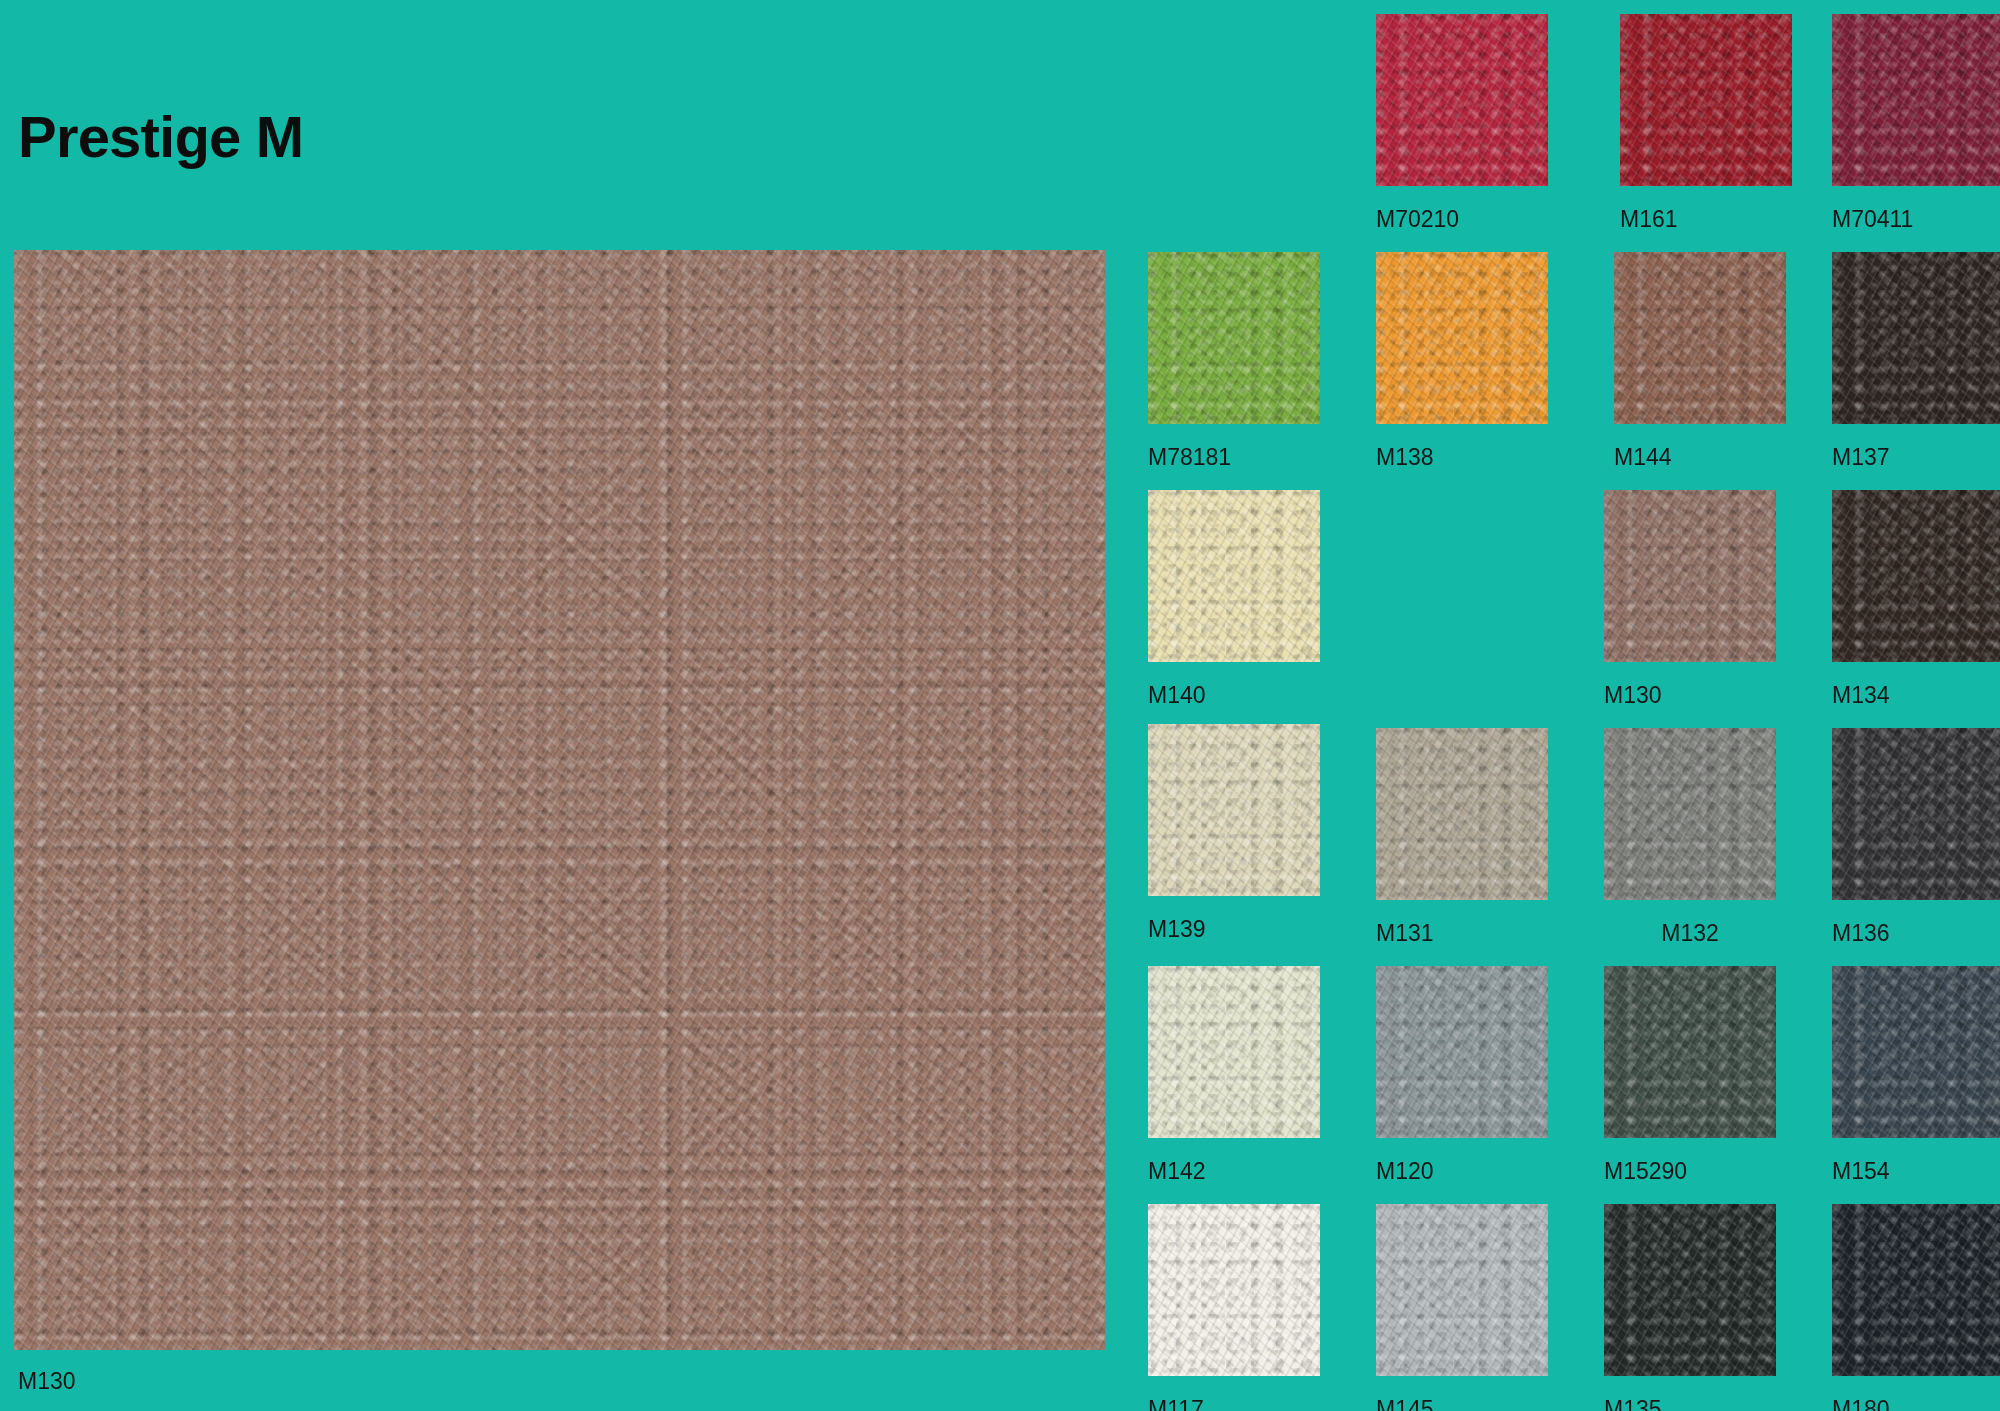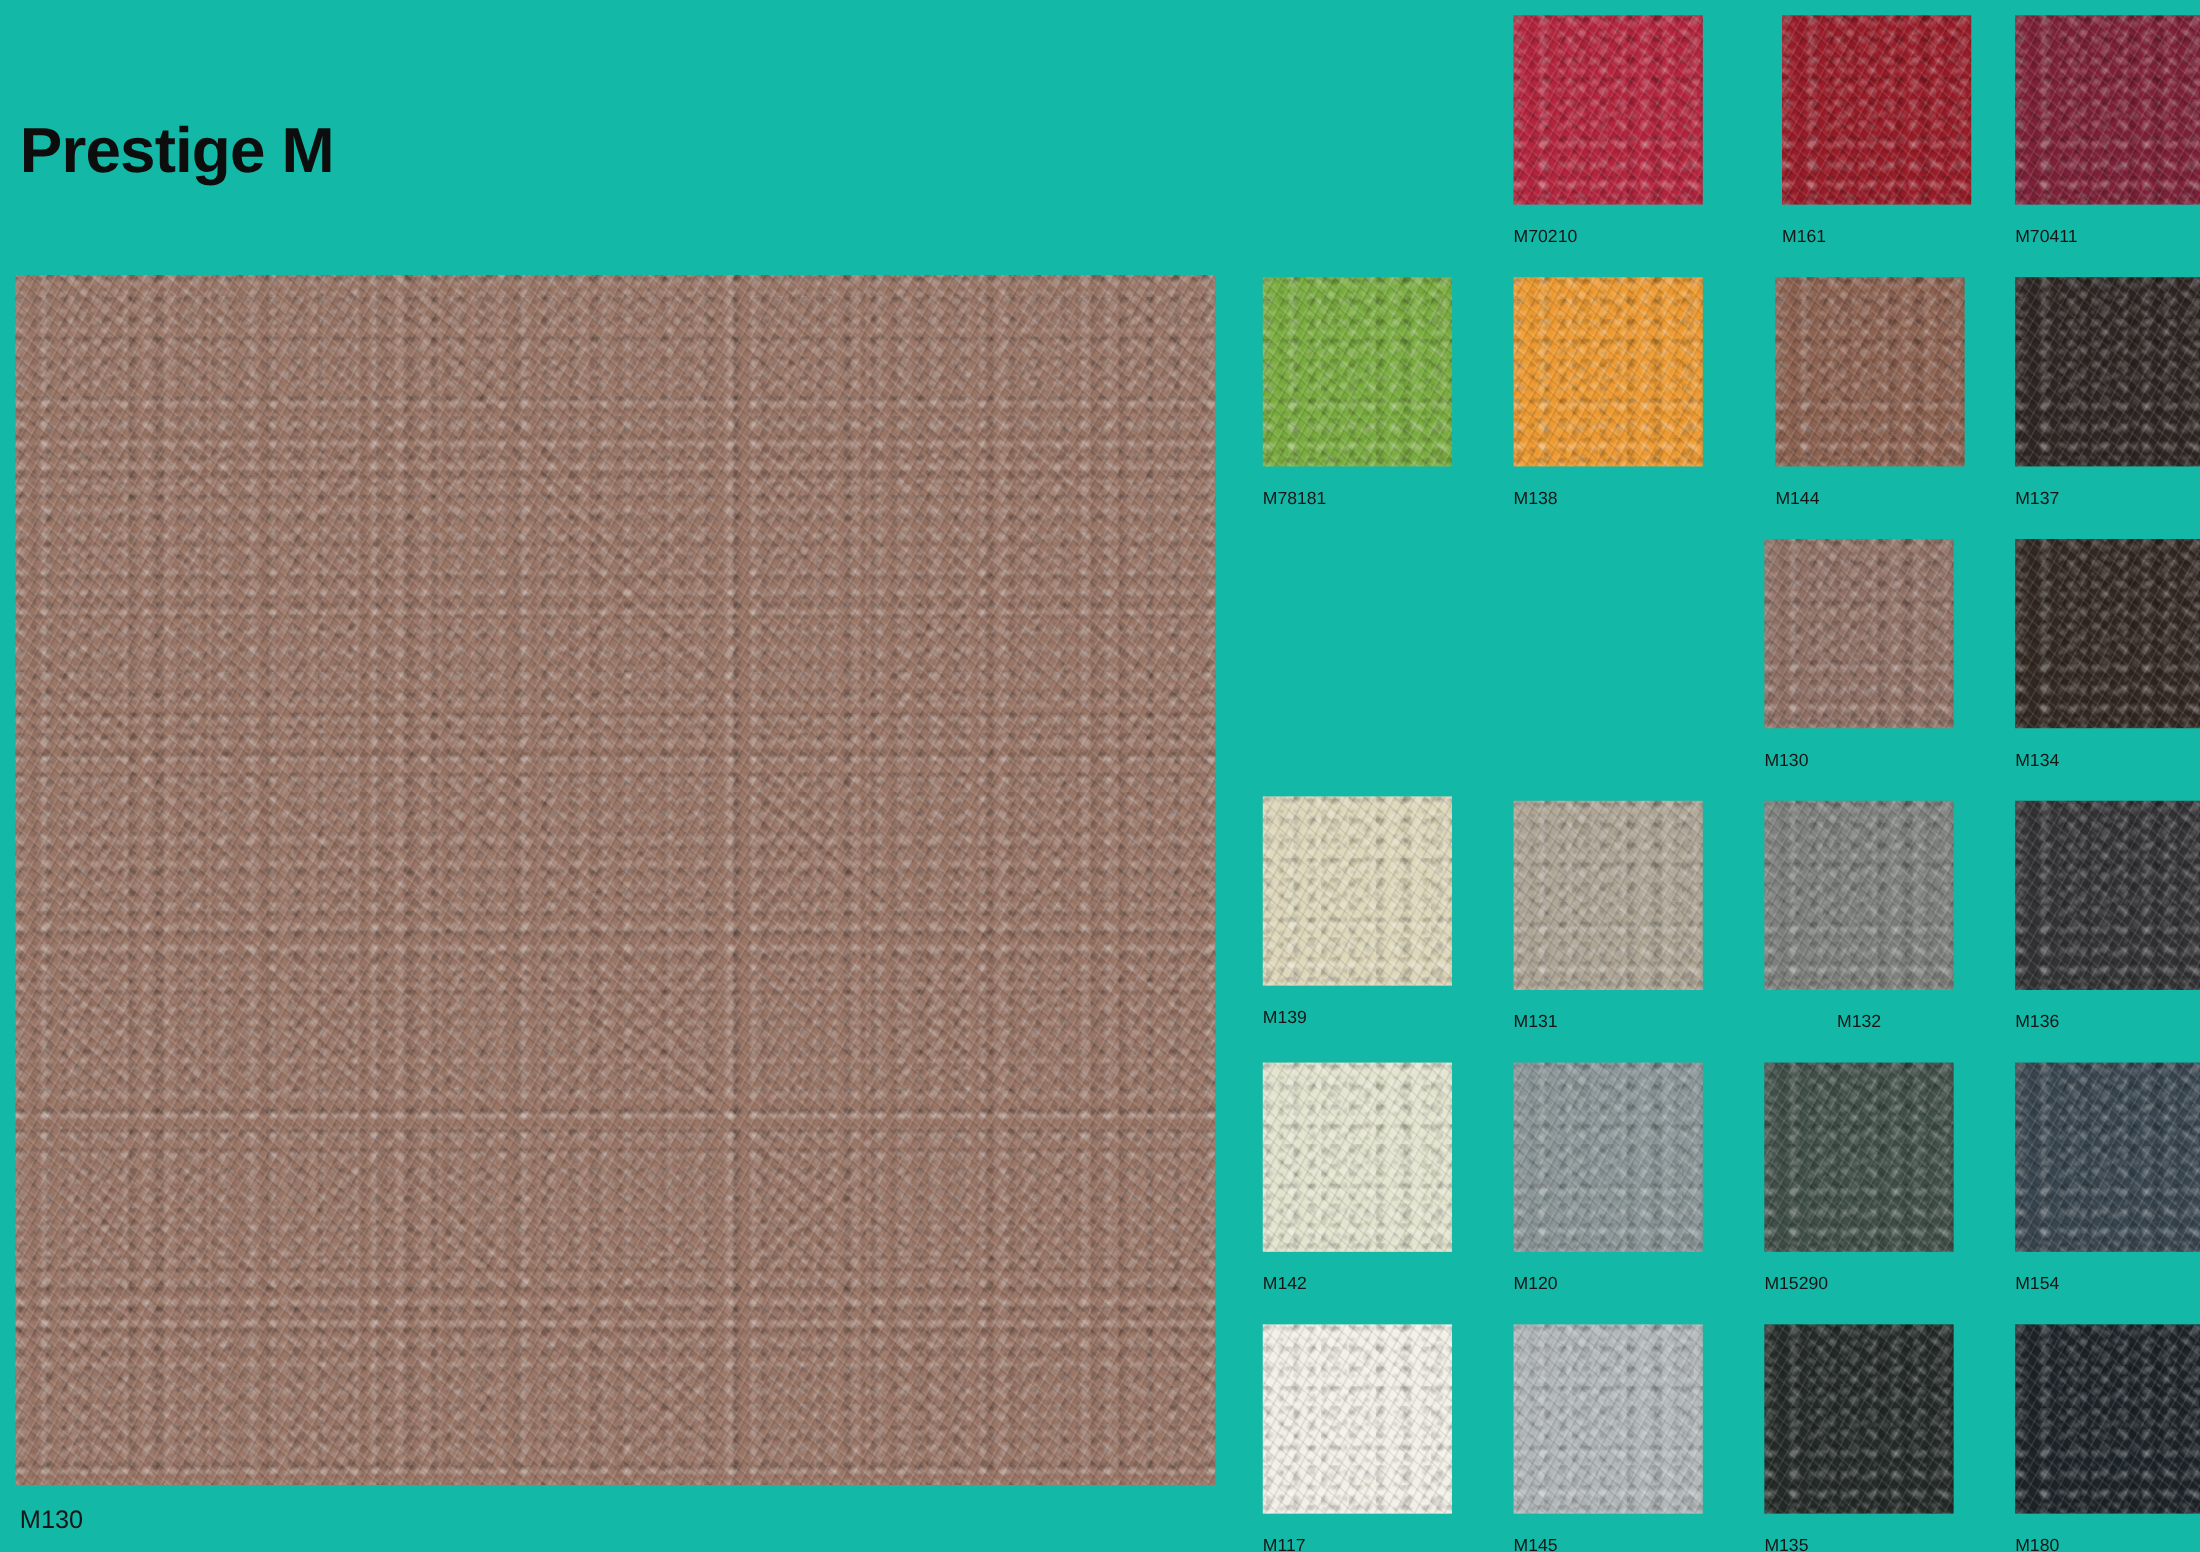--- a/index.html
+++ b/index.html
@@ -113,21 +113,21 @@
     width: 172px;
   }
 
   .swatch-chip {
     width: 172px;
     height: 172px;
   }
 
   .swatch-label {
     margin-top: 22px;
-    font-size: 16px;
+    font-size: 23px;
     color: #161616;
     line-height: 1;
     white-space: nowrap;
   }
 </style>
 </head>
 <body>
 
 <div id="page">
 
@@ -159,20 +159,24 @@
         <div class="swatch-label">M138</div>
       </div>
       <div class="swatch-cell" style="left: 456px; top: 252px; padding-left: 10px;">
         <div class="swatch-chip leather" style="--c: #8d6251;"></div>
         <div class="swatch-label">M144</div>
       </div>
       <div class="swatch-cell" style="left: 684px; top: 252px;">
         <div class="swatch-chip leather" style="--c: #2e2623;"></div>
         <div class="swatch-label">M137</div>
       </div>
+      <div class="swatch-cell" style="left: 0px; top: 490px;">
+        <div class="swatch-chip leather" style="--c: #eae0b2;"></div>
+        <div class="swatch-label">M140</div>
+      </div>
       <div class="swatch-cell" style="left: 456px; top: 490px;">
         <div class="swatch-chip leather" style="--c: #917166;"></div>
         <div class="swatch-label">M130</div>
       </div>
       <div class="swatch-cell" style="left: 684px; top: 490px;">
         <div class="swatch-chip leather" style="--c: #332822;"></div>
         <div class="swatch-label">M134</div>
       </div>
       <div class="swatch-cell" style="left: 0px; top: 724px;">
         <div class="swatch-chip leather" style="--c: #ded7ba;"></div>

